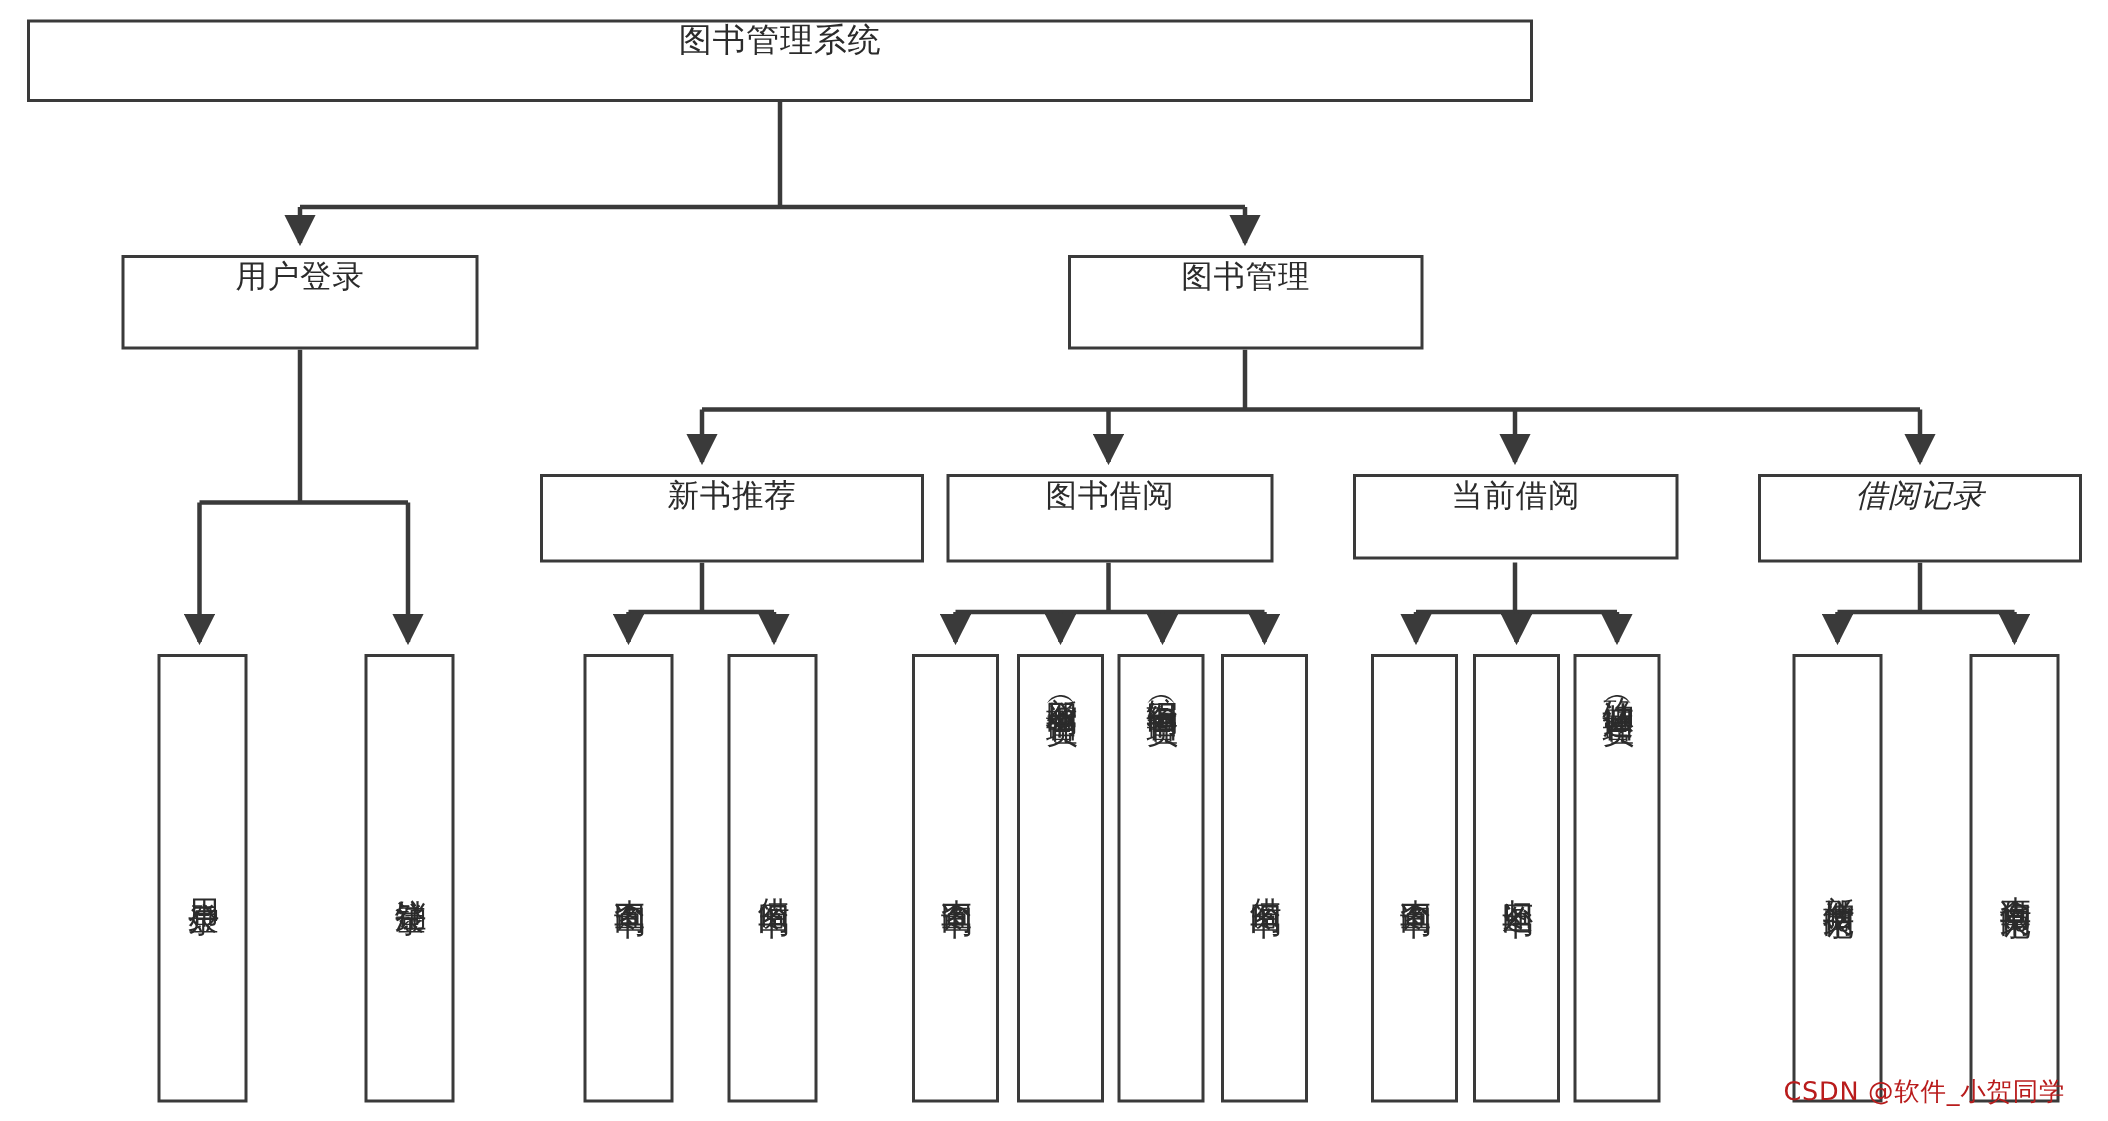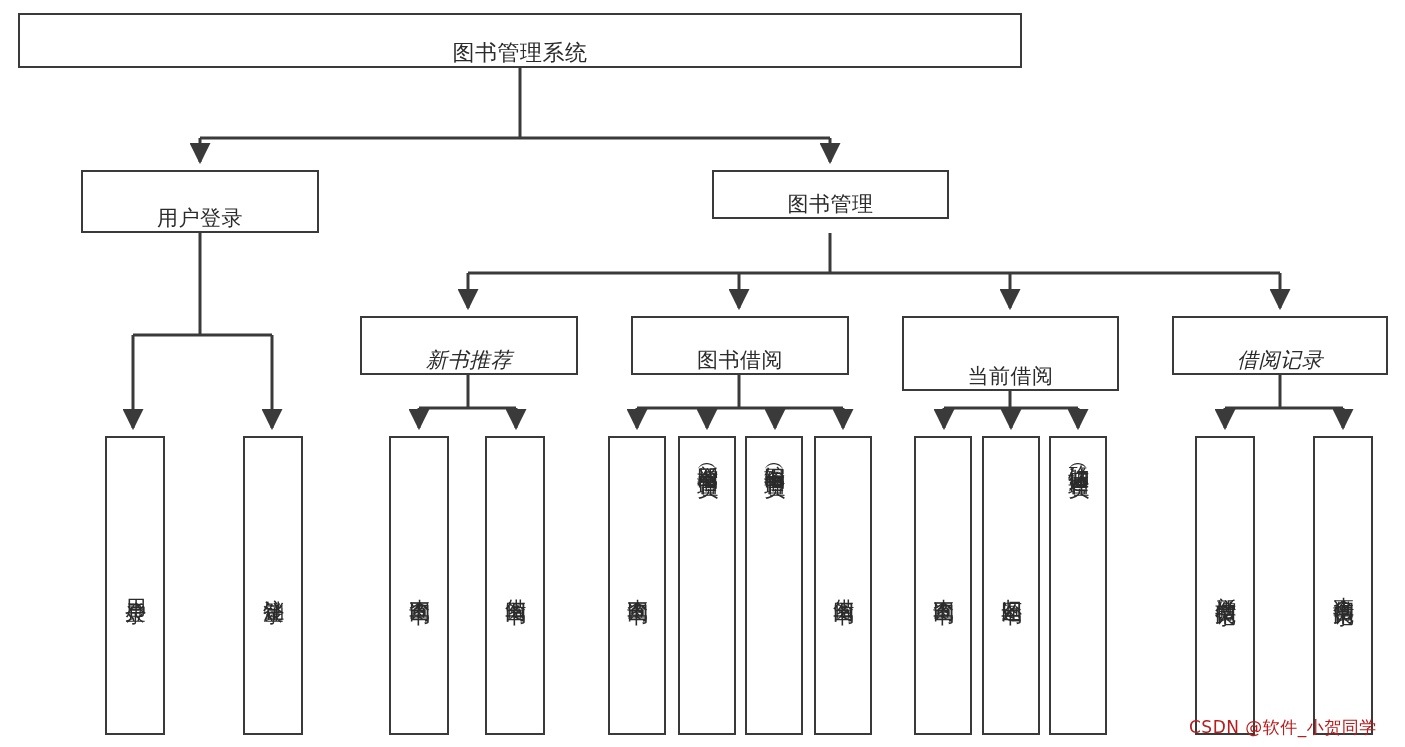--- a/index.html
+++ b/index.html
@@ -23,21 +23,21 @@
     width: 1405px;
     height: 747px;
     pointer-events: none;
   }
   .node {
     position: absolute;
     box-sizing: border-box;
     border: 2px solid #3a3a3a;
     background: #ffffff;
     display: flex;
-    align-items: flex-end;
+    align-items: flex-start;
     justify-content: center;
     color: #2b2b2b;
   }
   .node .label {
     display: block;
     text-align: center;
     line-height: 1.18;
     letter-spacing: 0.5px;
   }
   
@@ -131,31 +131,31 @@
     </g>
   </svg>
 
   <div class="node h root" style="left:18px; top:13px; width:1004px; height:55px;">
     <span class="label">图书管理系统</span>
   </div>
 
   <div class="node h" style="left:81px; top:170px; width:238px; height:63px;">
     <span class="label">用户登录</span>
   </div>
-  <div class="node h" style="left:712px; top:170px; width:237px; height:49px;">
+  <div class="node h" style="left:712px; top:170px; width:237px; height:63px;">
     <span class="label">图书管理</span>
   </div>
 
-  <div class="node h" style="left:360px; top:316px; width:218px; height:59px;font-style:italic;">
+  <div class="node h" style="left:360px; top:316px; width:256px; height:59px;">
     <span class="label">新书推荐</span>
   </div>
   <div class="node h" style="left:631px; top:316px; width:218px; height:59px;">
     <span class="label">图书借阅</span>
   </div>
-  <div class="node h" style="left:902px; top:316px; width:217px; height:75px;">
+  <div class="node h" style="left:902px; top:316px; width:217px; height:57px;">
     <span class="label">当前借阅</span>
   </div>
   <div class="node h" style="left:1172px; top:316px; width:216px; height:59px;font-style:italic;">
     <span class="label">借阅记录</span>
   </div>
 
   <div class="node v center" style="left:105px; top:436px; width:60px; height:299px;">
     <span class="label">用户登录</span>
   </div>
   <div class="node v center" style="left:243px; top:436px; width:60px; height:299px;">

